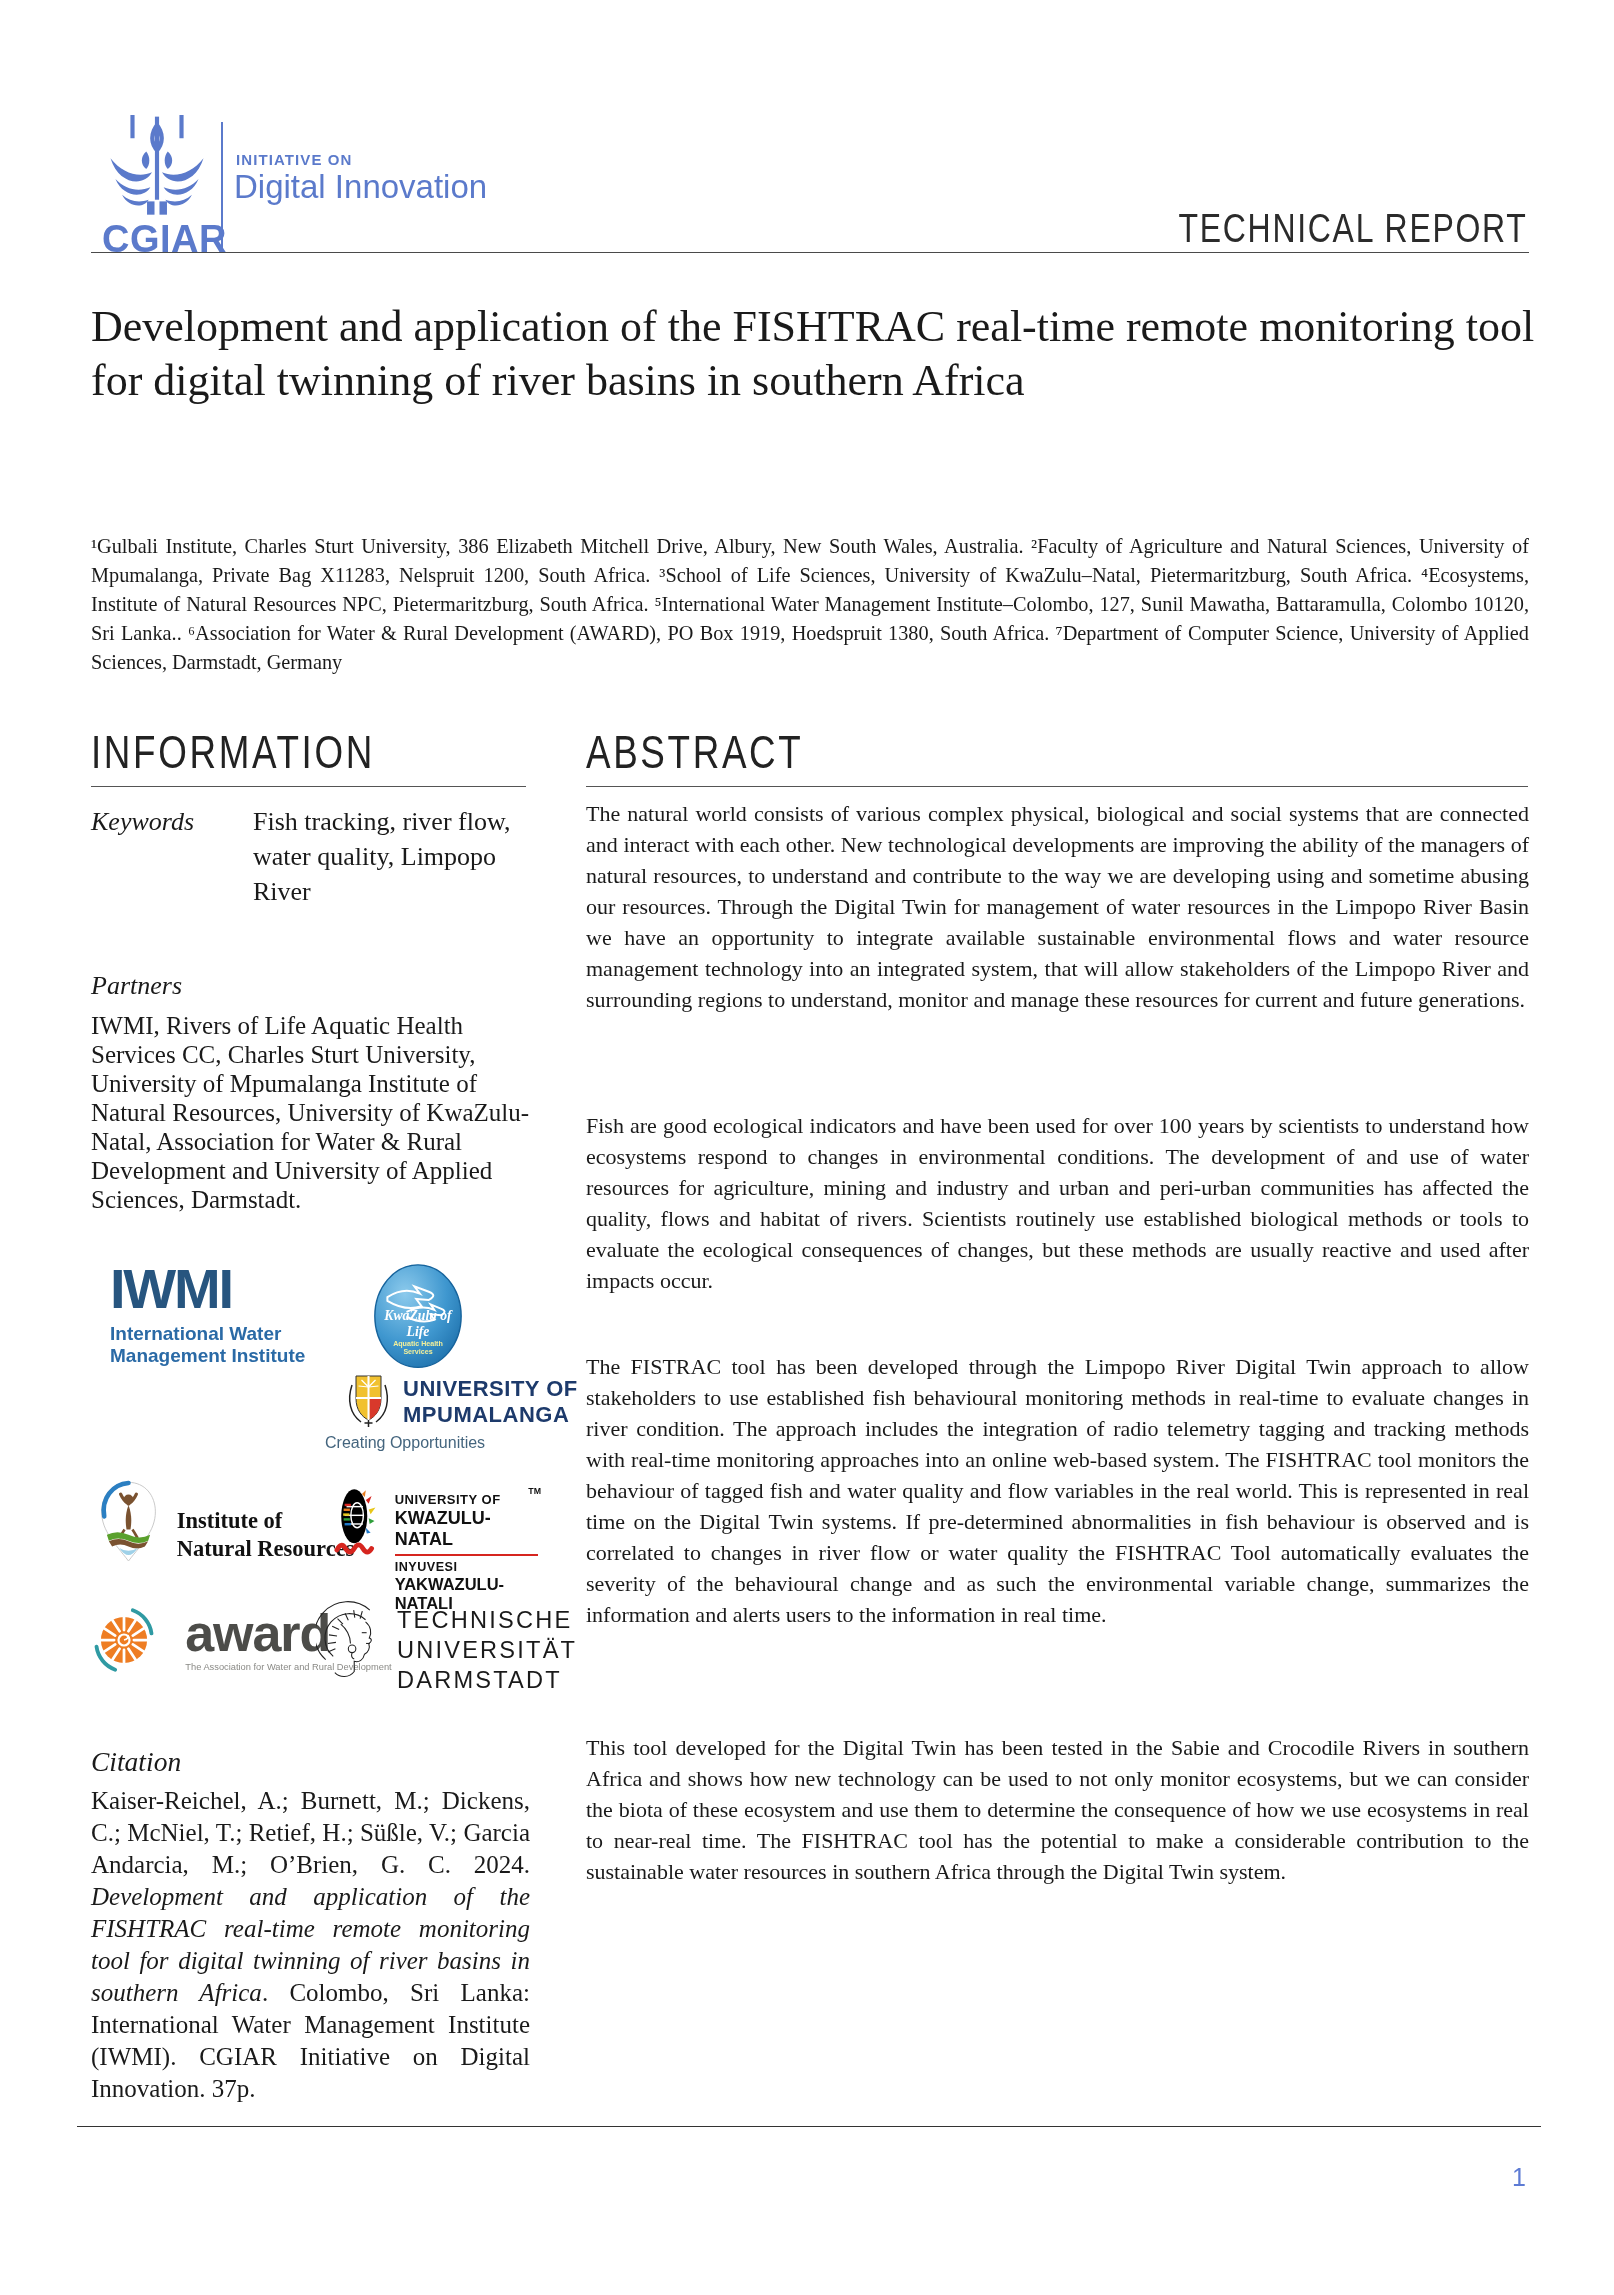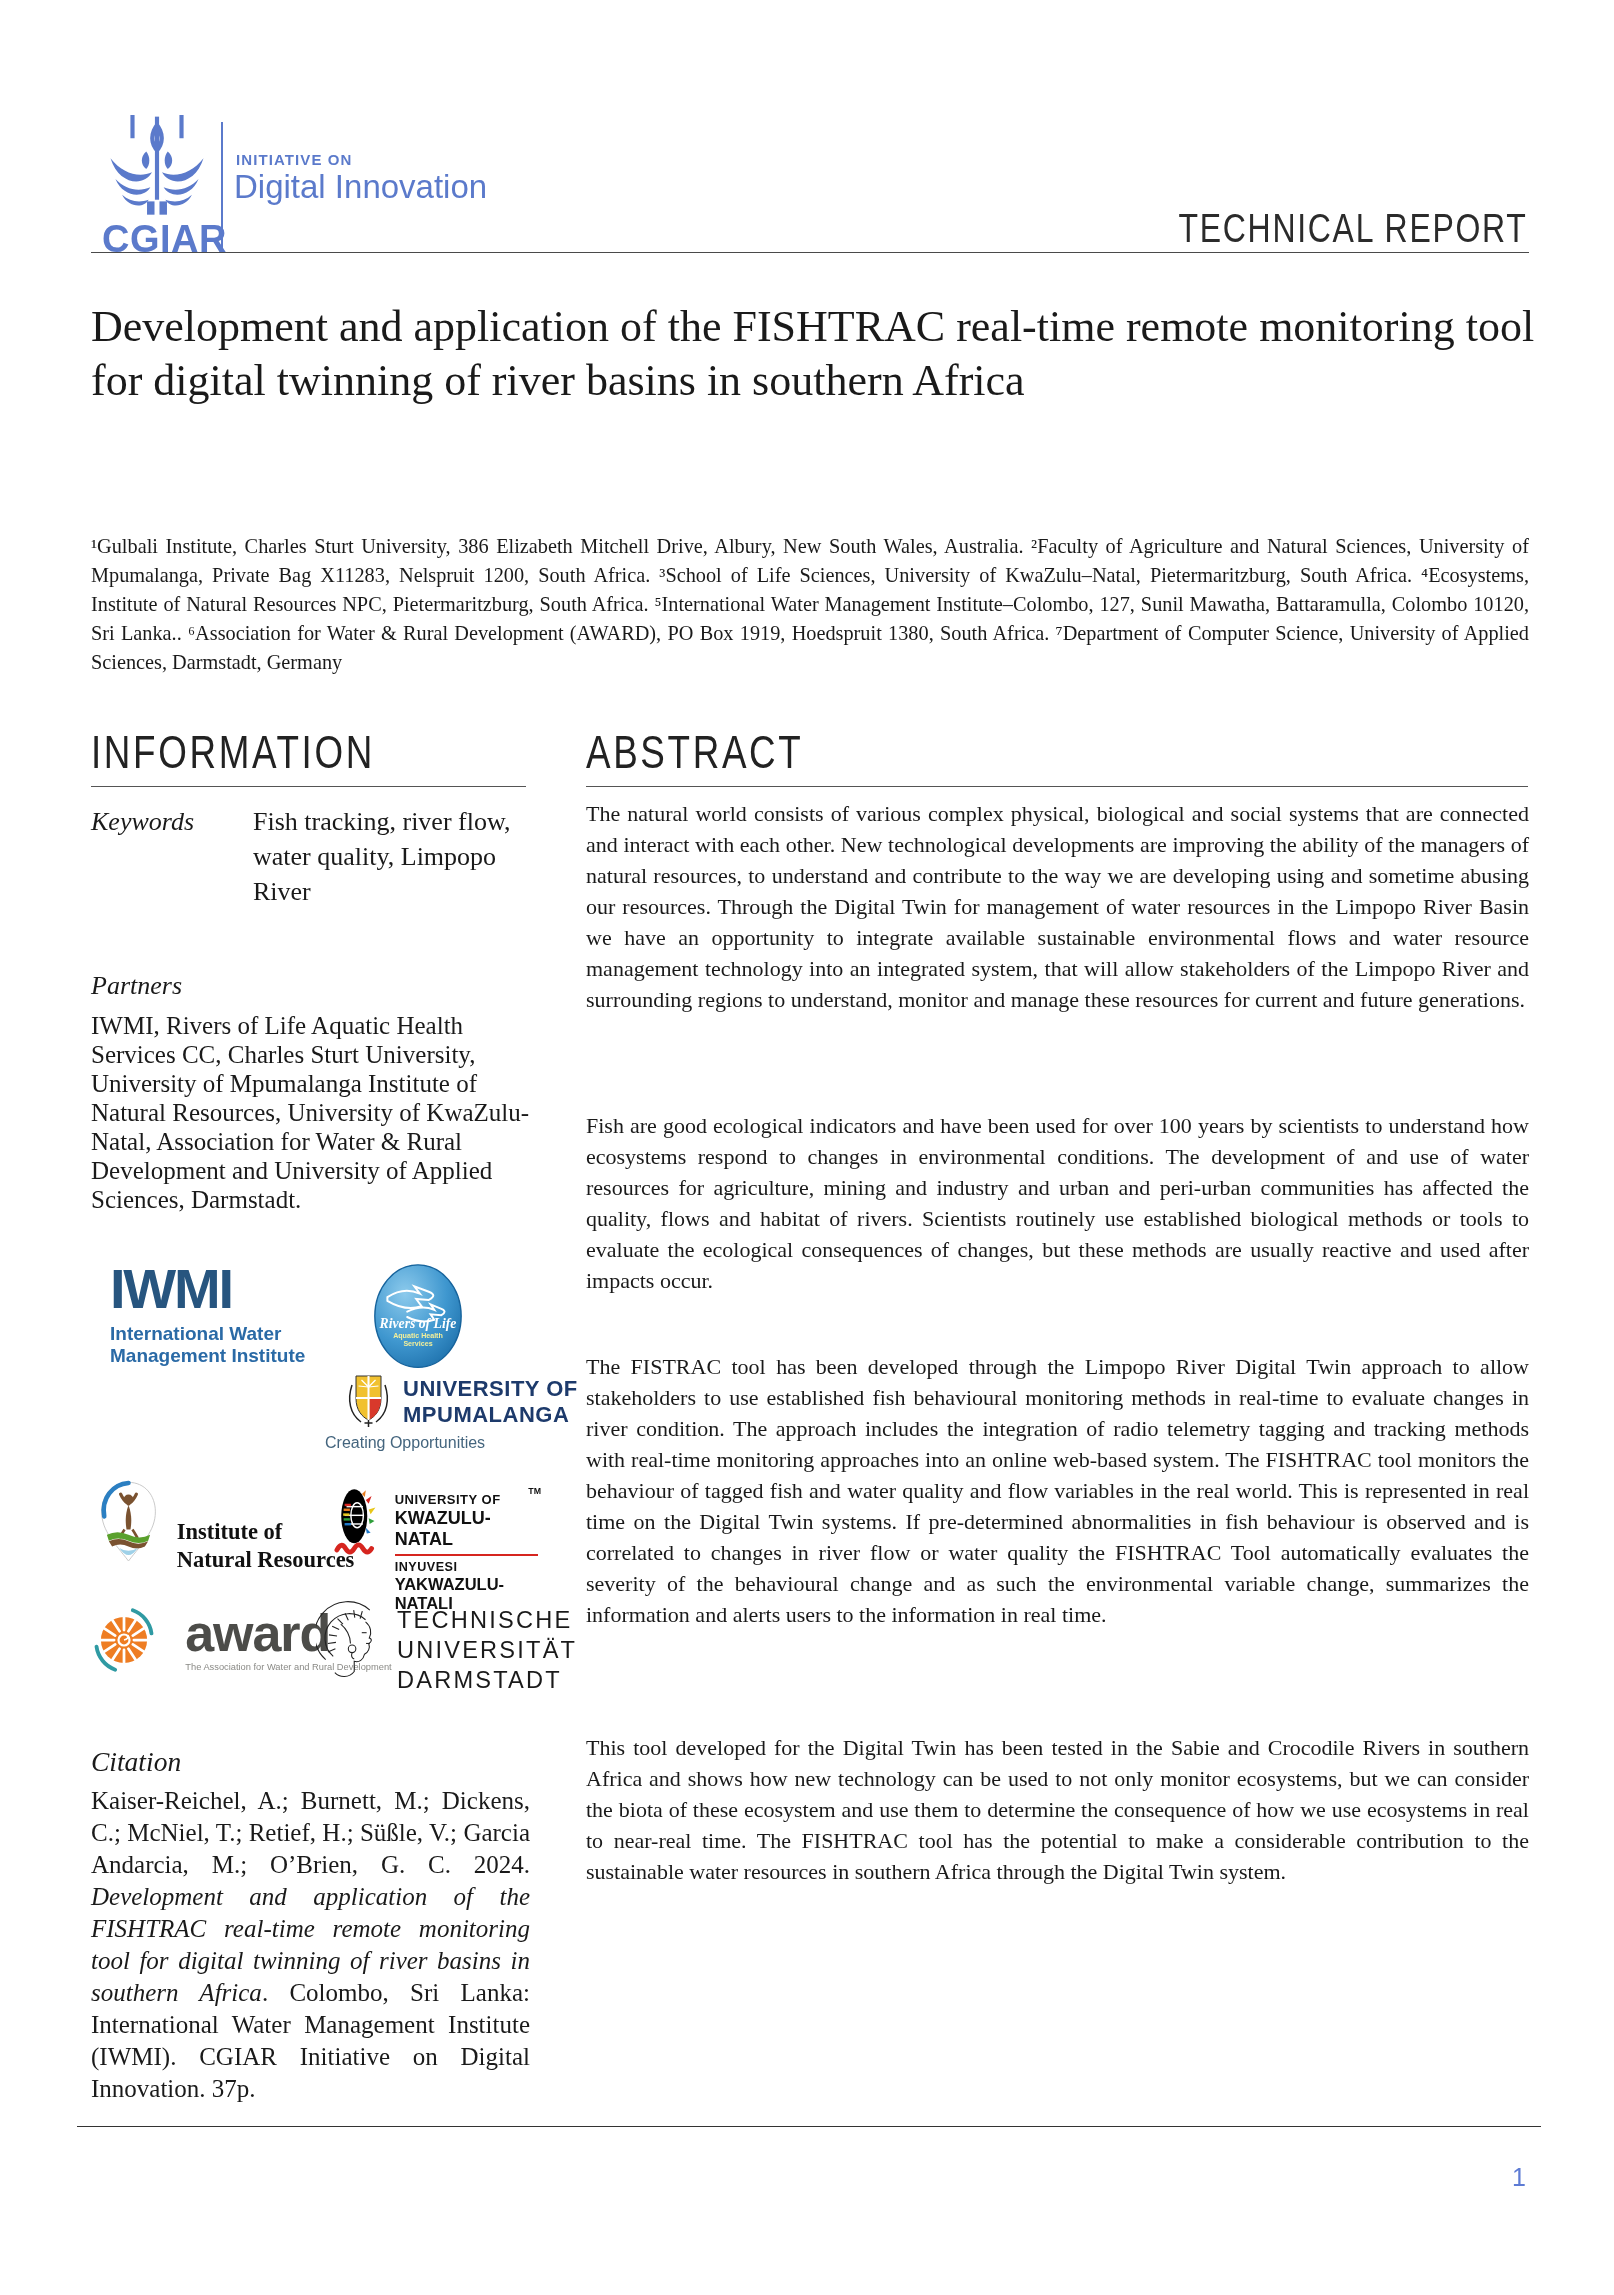--- a/index.html
+++ b/index.html
@@ -58,21 +58,21 @@
   .rol-title{font-style:italic;font-weight:700;font-size:13.7px;font-family:"Liberation Serif",serif;}
   .rol-sub{font-size:7.1px;line-height:8.2px;color:#f3ef9a;font-family:"Liberation Sans",sans-serif;font-weight:700;}
   .csu{left:92px;top:1372px;}
   .csu-text{margin-left:15.4px;margin-top:3.3px;font-weight:700;font-size:32px;line-height:35px;color:#e23b2e;}
   .ump{left:346px;top:1369px;}
   .ump-text{margin-left:12px;margin-top:6.6px;font-family:"Liberation Sans",sans-serif;font-weight:700;
             font-size:22px;line-height:26px;color:#1d3a6b;letter-spacing:0.5px;}
   .ump-tag{position:absolute;left:325px;top:1434px;font-family:"Liberation Sans",sans-serif;
            font-size:16px;color:#44657e;}
   .inr{left:99px;top:1480px;}
-  .inr-text{margin-left:18.7px;margin-top:38px;font-weight:700;font-size:22.5px;line-height:27.5px;color:#111;}
+  .inr-text{margin-left:18.7px;margin-top:27px;font-weight:700;font-size:22.5px;line-height:27.5px;color:#111;}
   .ukzn{left:334px;top:1483px;}
   .ukzn-text{margin-left:7.7px;margin-top:8.8px;width:143px;font-family:"Liberation Sans",sans-serif;
              color:#111;position:relative;}
   .ukzn-l1{font-weight:700;font-size:13px;letter-spacing:0.5px;}
   .ukzn-l2{font-weight:700;font-size:18px;margin-top:1.1px;}
   .ukzn-hr{height:1.6px;background:#d6251f;margin:4.4px 0 4.4px 0;}
   .ukzn-l3{font-weight:700;font-size:12.6px;letter-spacing:0.5px;}
   .ukzn-l4{font-weight:700;font-size:16.5px;margin-top:1.1px;}
   .ukzn-tm{position:absolute;right:-3.3px;top:-5.5px;font-size:8.8px;font-weight:700;}
   .award{left:91px;top:1607px;align-items:center;gap:14px;}
@@ -164,21 +164,21 @@
             <stop offset="100%" stop-color="#1f72ad"></stop>
         </radialGradient>
       </defs>
       <ellipse cx="50" cy="59" rx="48" ry="57" fill="url(#rolg)" stroke="#16639c" stroke-width="1.5"></ellipse>
       <g fill="none" stroke="#fff" stroke-width="2.2" stroke-linecap="round">
         <path d="M16 38 Q34 26 52 34 L46 26 L62 32 Q72 36 62 41 L48 40 L54 48 Q36 54 16 42 Z"></path>
         <path d="M38 54 Q54 46 68 52 L64 46 L76 51 Q83 54 76 58 L64 57 L68 63 Q54 68 38 60"></path>
       </g>
     </svg>
     <div class="rol-text">
-      <div class="rol-title">Rivers of Life</div>
+      <div class="rol-title">KwaZulu of Life</div>
       <div class="rol-sub">Aquatic Health</div>
       <div class="rol-sub">Services</div>
     </div>
   </div>
 
 
   <div class="logo-cell ump">
     <svg width="45" height="65" viewBox="0 0 90 122">
       <path d="M12 28 C2 58 8 86 30 102" fill="none" stroke="#222" stroke-width="3"></path>
       <path d="M78 28 C88 58 82 86 60 102" fill="none" stroke="#222" stroke-width="3"></path>

